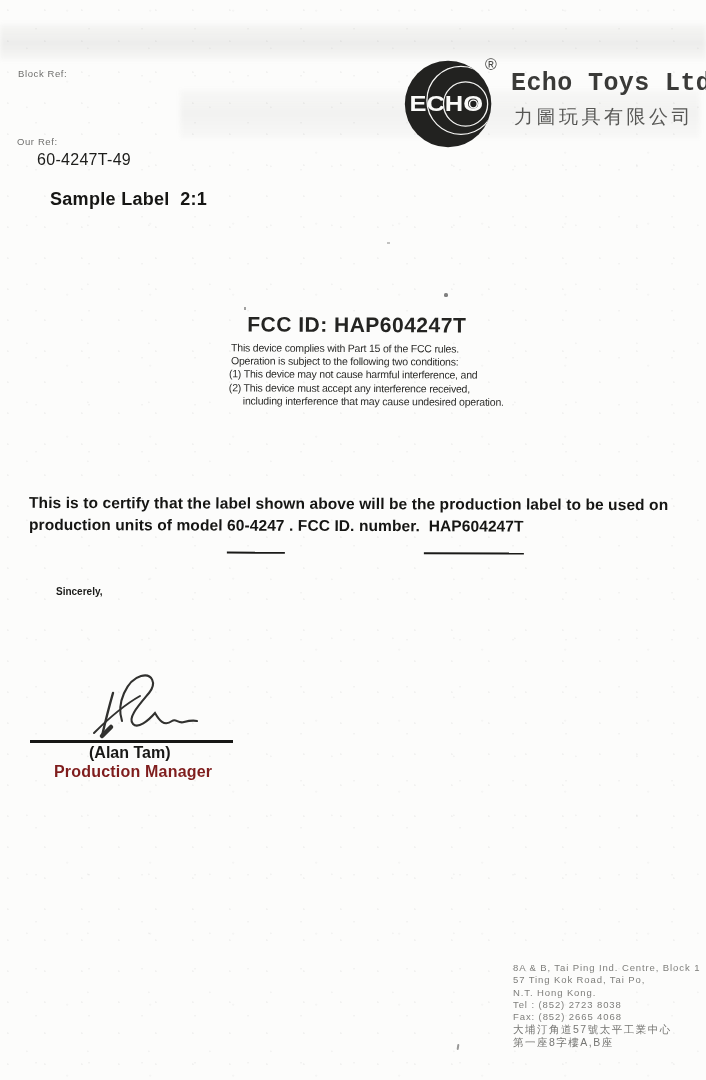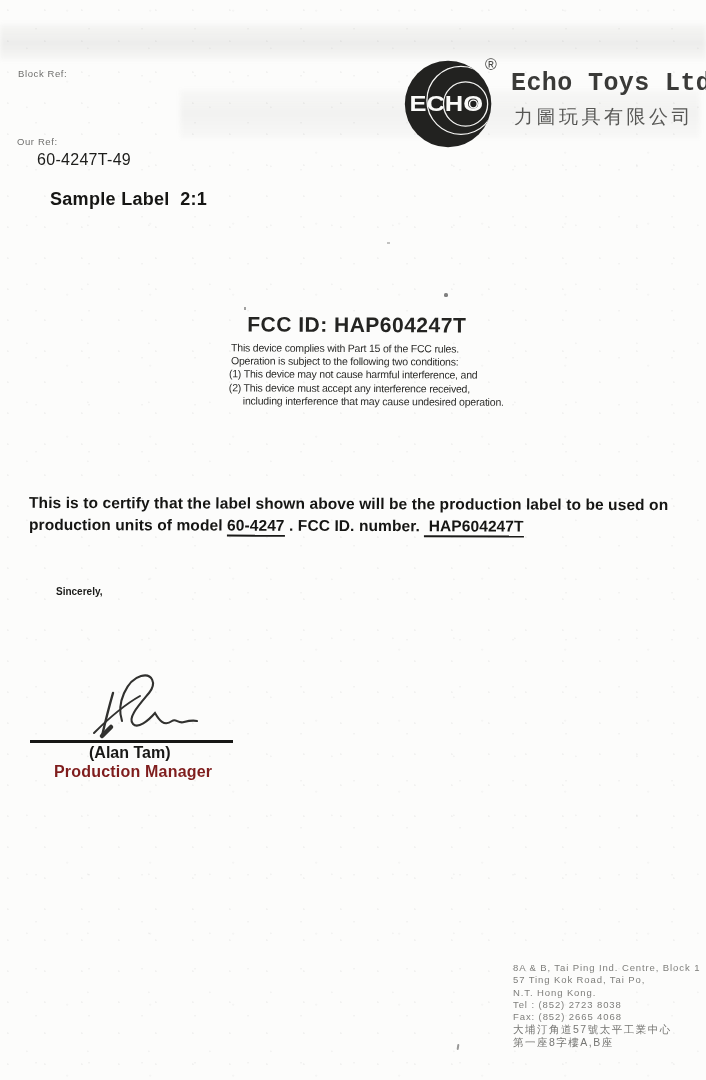--- a/index.html
+++ b/index.html
@@ -83,21 +83,21 @@
   .fcc-line.l5 { margin-left: 16px; }
 
   
   .cert-par {
     position: absolute; left: 29px; top: 493px; width: 655px;
     font-size: 15.5px; font-weight: bold; color: #151513;
     line-height: 21.5px; letter-spacing: 0.1px;
     transform: rotate(0.2deg);
   }
   .cert-underline {
-    border-bottom: 2px solid #1a1a18; padding-bottom: 1px; white-space: pre;
+    border-bottom: 2px solid #1a1a18; padding-bottom: 18px; white-space: pre;
   }
 
   .sincerely {
     position: absolute; left: 56px; top: 586px;
     font-size: 10px; font-weight: bold; color: #1a1a18;
   }
 
   .signature-svg { position: absolute; left: 80px; top: 663px; }
   .sig-line {
     position: absolute; left: 30px; top: 740px; width: 203px; height: 2.5px;

